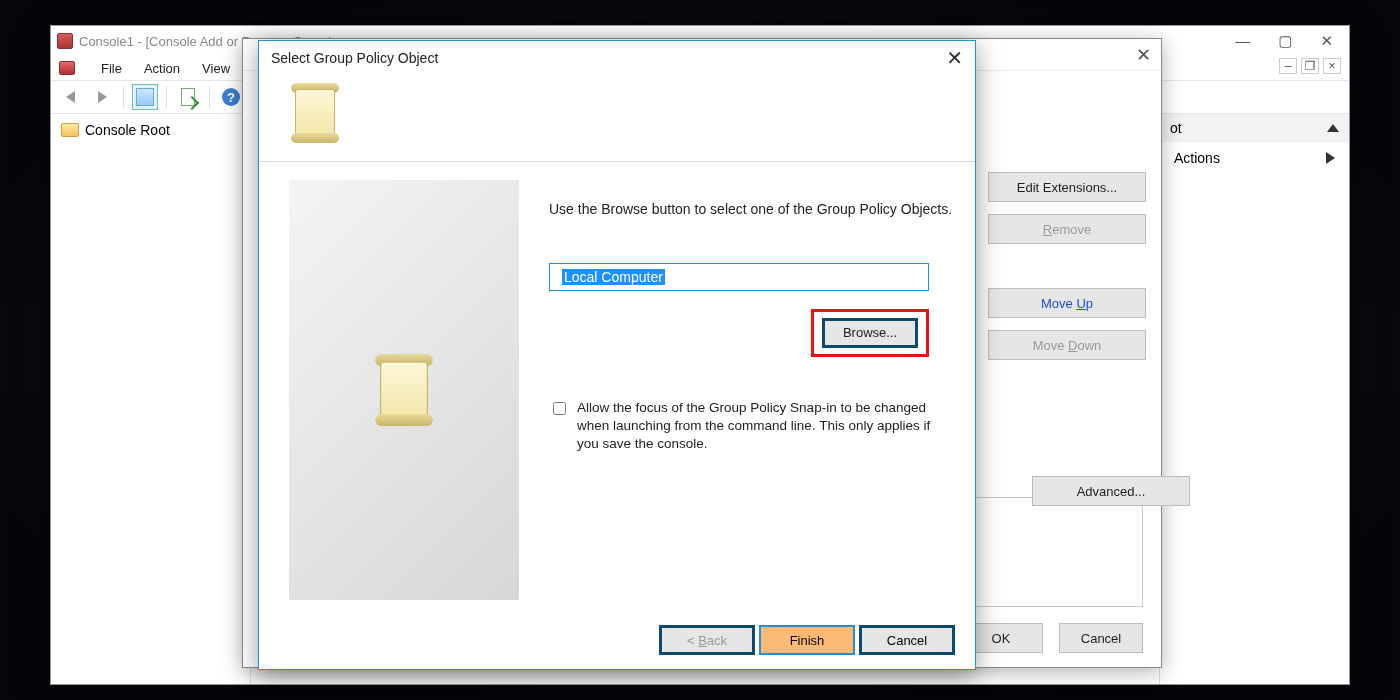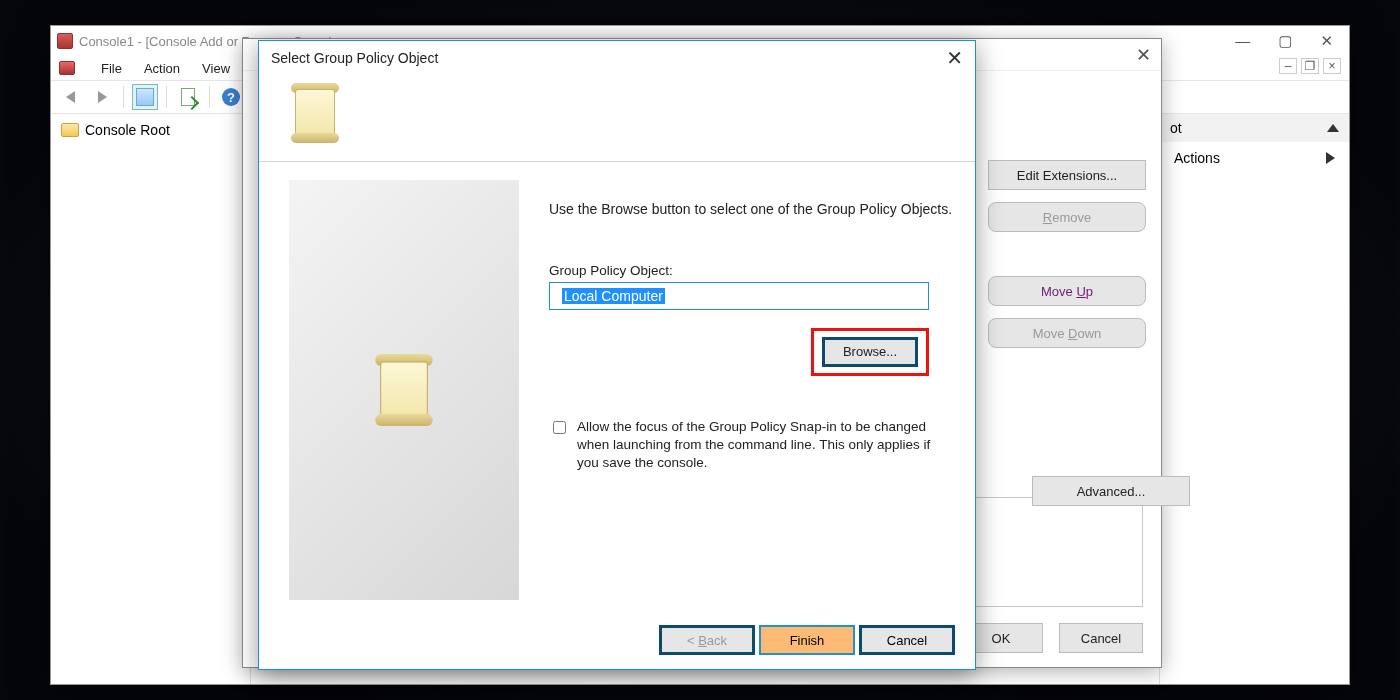--- a/index.html
+++ b/index.html
@@ -34,21 +34,21 @@
   .actions-head { background:#f2f2f2; padding:6px 10px; font-weight:400; display:flex; align-items:center; justify-content:space-between;}
   .actions-head .caret{width:0;height:0;border-left:6px solid transparent;border-right:6px solid transparent;border-bottom:8px solid #333;}
   .actions-row{padding:8px 14px; display:flex; align-items:center; justify-content:space-between;}
   .actions-row .play{width:0;height:0;border-top:6px solid transparent;border-bottom:6px solid transparent;border-left:9px solid #333;}
   
   .snap-dialog { position:absolute; left:242px; top:38px; width:920px; height:630px; background:#fff; border:1px solid #888; box-shadow:0 4px 20px rgba(0,0,0,.3); }
   .snap-title { height:32px; display:flex; align-items:center; padding:0 10px; font-size:13px; color:#333; border-bottom:1px solid #eee;}
   .snap-title .close-x{margin-left:auto; font-size:18px; color:#555;}
   .snap-right { position:absolute; right:18px; top:56px; width:170px; display:flex; flex-direction:column; gap:14px;}
   .std-btn { height:30px; background:#e6e6e6; border:1px solid #bcbcbc; font-size:13px; display:flex; align-items:center; justify-content:center; color:#222;}
-  .std-btn.disabled{ color:#9a9a9a;border-radius:8px; }
+  .std-btn.disabled{ color:#9a9a9a; }
   .snap-desc-box { position:absolute; left:18px; right:18px; bottom:60px; height:110px; border:1px solid #c8c8c8; }
   .snap-desc-label{ position:absolute; left:18px; bottom:178px; font-size:13px; color:#333;}
   .snap-foot { position:absolute; right:18px; bottom:14px; display:flex; gap:16px;}
   .snap-foot .std-btn{ width:84px; }
   .snap-hint { position:absolute; left:18px; top:48px; right:210px; font-size:13px; color:#333; line-height:1.4;}
   
   .gpo-dialog { position:absolute; left:258px; top:40px; width:718px; height:630px; background:#fff; border:1px solid #1e90d6; box-shadow:0 6px 24px rgba(0,0,0,.4); }
   .gpo-titlebar{ height:34px; display:flex; align-items:center; padding:0 12px; font-size:14px; color:#222;text-align:center;}
   .gpo-titlebar .close-x{ margin-left:auto; font-size:20px; font-weight:300; color:#333; }
   .gpo-header{ padding:8px 20px 18px 30px; display:flex; align-items:flex-start; justify-content:space-between; border-bottom:1px solid #d7d7d7;}
@@ -153,28 +153,28 @@
     <div></div>
   </div>
   <div class="snap-desc-label">D</div>
   <div class="snap-desc-box"></div>
   <div class="snap-foot">
     <div class="std-btn" style="width:84px">OK</div>
     <div class="std-btn" style="width:84px">Cancel</div>
   </div>
 </div>
 
-<div style="position:absolute; left:988px; top:160px; width:158px; display:flex; flex-direction:column; gap:12px;">
+<div style="position:absolute; left:988px; top:172px; width:158px; display:flex; flex-direction:column; gap:12px;">
   <div class="std-btn">Edit Extensions...</div>
   <div class="std-btn disabled">
       <span style="color:#9a9a9a"><span class="u">R</span>emove</span>
     </div>
   <div style="height:20px"></div>
   <div class="std-btn disabled">
-      <span style="color:#701a75">Move <span class="u">U</span>p</span>
+      <span style="color:#1d4ed8">Move <span class="u">U</span>p</span>
     </div>
   <div class="std-btn disabled">
       <span style="color:#9a9a9a">Move <span class="u">D</span>own</span>
     </div>
 </div>
 <div style="position:absolute; left:1032px; top:476px; width:158px;">
   <div class="std-btn">Advanced...</div>
 </div>
 
 <div class="gpo-dialog">
@@ -194,21 +194,20 @@
       <div class="scroll-icon scroll-small">
         <div class="roll-t"></div>
           <div class="paper"></div>
           <div class="roll-b"></div>
       </div>
     </div>
     <div class="gpo-right">
       <div style="height:20px"></div>
       <p>Use the Browse button to select one of the Group Policy Objects.</p>
       <div style="height:28px"></div>
-      <div style="font-size:13.5px; margin-bottom:4px;">Group Policy Object:</div>
       <div class="gpo-field">
         <span class="sel">Local Computer</span>
       </div>
       <div class="browse-wrap">
         <div class="browse-highlight">
           <div class="gpo-btn">Browse...</div>
         </div>
       </div>
       <label class="gpo-check">
         <input type="checkbox" style="">

